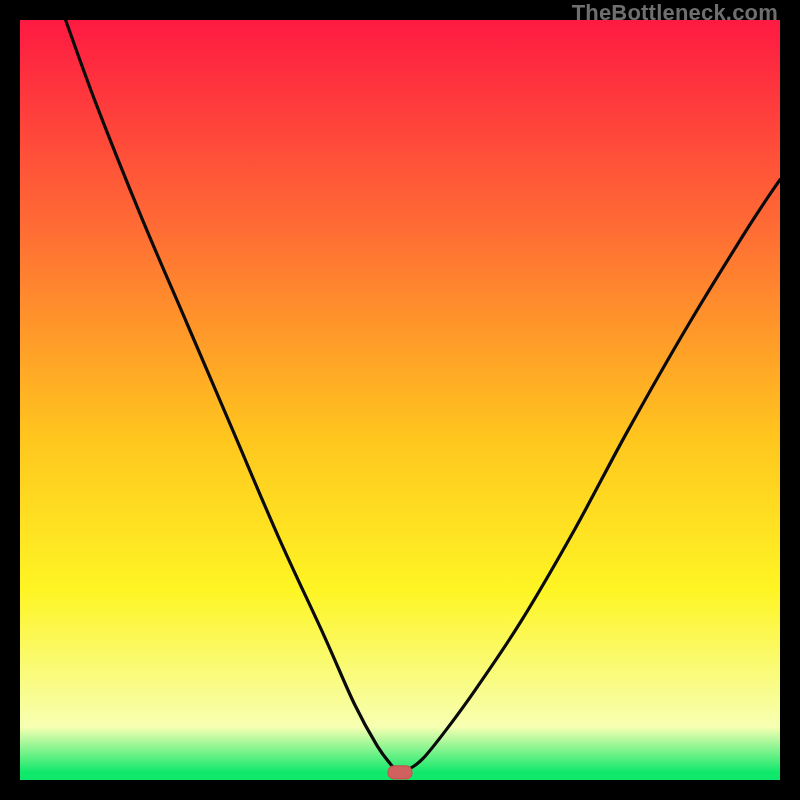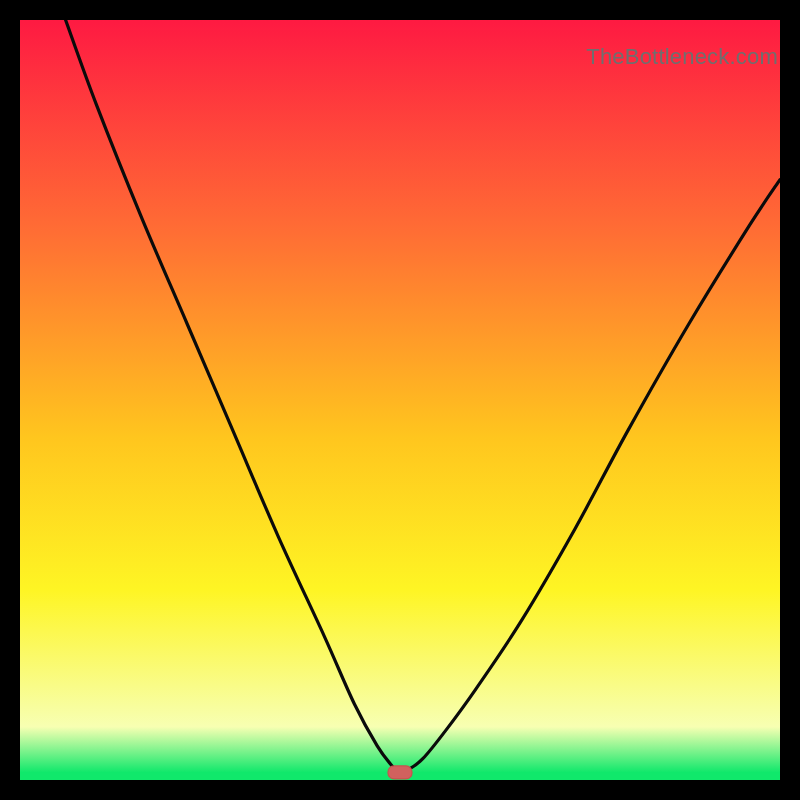--- a/index.html
+++ b/index.html
@@ -25,24 +25,23 @@
     top: 0;
     width: 760px;
     height: 760px;
   }
   .watermark {
     position: absolute;
     top: 0px;
     right: 22px;
     color: #6f6f6f;
     font-size: 22px;
-    font-weight: 400;
+    font-weight: 700;
     letter-spacing: 0.2px;
     z-index: 10;
-    margin-top: 44px;
   }
   svg {
     display: block;
   }
 </style>
 </head>
 <body>
 
 <div class="watermark">TheBottleneck.com</div>
 

